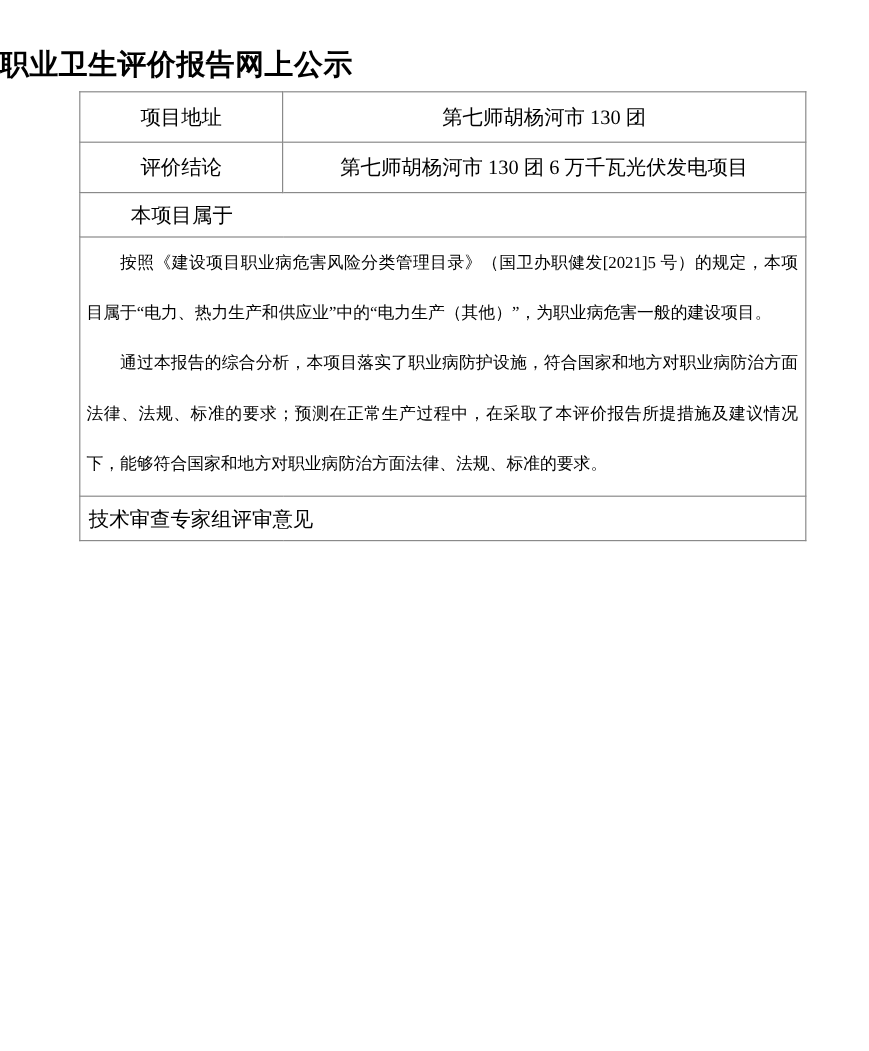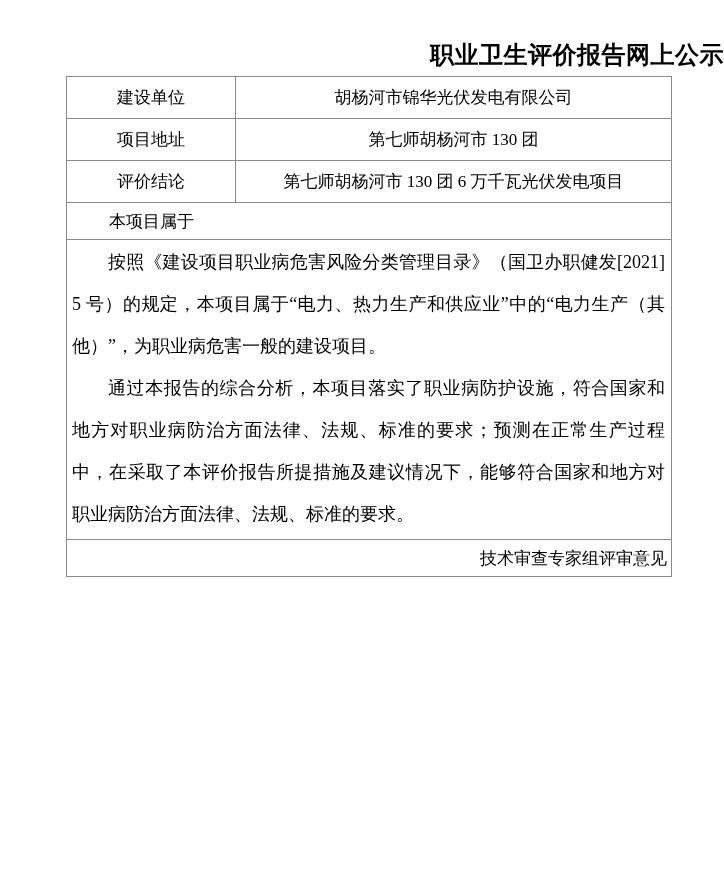--- a/index.html
+++ b/index.html
@@ -6,21 +6,21 @@
   body {
     width: 724px;
     height: 876px;
     background: var(--page-background-color, #ffffff);
     color: var(--text-color, #000000);
     font-family: "Liberation Serif", "DejaVu Serif", serif;
     overflow: hidden;
   }
   .doc-title {
     margin: 40px 0 6px 0;
-    text-align: right;
+    text-align: left;
     font-size: 24px;
     line-height: 30px;
     font-weight: 700;
     letter-spacing: 0.5px;
   }
   .doc-table {
     border-collapse: collapse;
     table-layout: fixed;
     margin-left: 66px;
     width: 606px;
@@ -37,53 +37,49 @@
     padding: 2px 4px;
     white-space: nowrap;
   }
   .section-row { height: 37px; }
   .section-cell {
     font-size: 17px;
     padding: 2px 4px;
     vertical-align: middle;
   }
   .conclusion-indent { padding-left: 42px; }
-  .small-indent { padding-left: 7px; text-align: right; }
+  .small-indent { padding-left: 7px; }
   .content-cell {
     vertical-align: top;
     padding: 1px 6px 4px 5px;
   }
   .expert-cell { padding: 1px 6px 2px 5px; }
   .para {
     margin: 0;
-    font-size: 18px;
+    font-size: 14px;
     line-height: 42px;
     text-align: justify;
     text-indent: 2em;
     word-break: break-all;
   }
   .no-indent { text-indent: 0; }
 </style>
 </head>
 <body>
 
 <div class="page">
 
   <h1 class="doc-title">职业卫生评价报告网上公示</h1>
 
   <table class="doc-table">
     <colgroup>
       <col class="col-label">
       <col>
     </colgroup>
     <tbody>
-      <tr class="info-row">
-        <td class="label-cell">建设单位</td>
-        <td class="value-cell">胡杨河市锦华光伏发电有限公司</td>
-      </tr>
       <tr class="info-row">
         <td class="label-cell">项目地址</td>
         <td class="value-cell">第七师胡杨河市 130 团</td>
       </tr>
       <tr class="info-row">
         <td class="label-cell">评价结论</td>
         <td class="value-cell">第七师胡杨河市 130 团 6 万千瓦光伏发电项目</td>
       </tr>
 
       <tr class="section-row">

